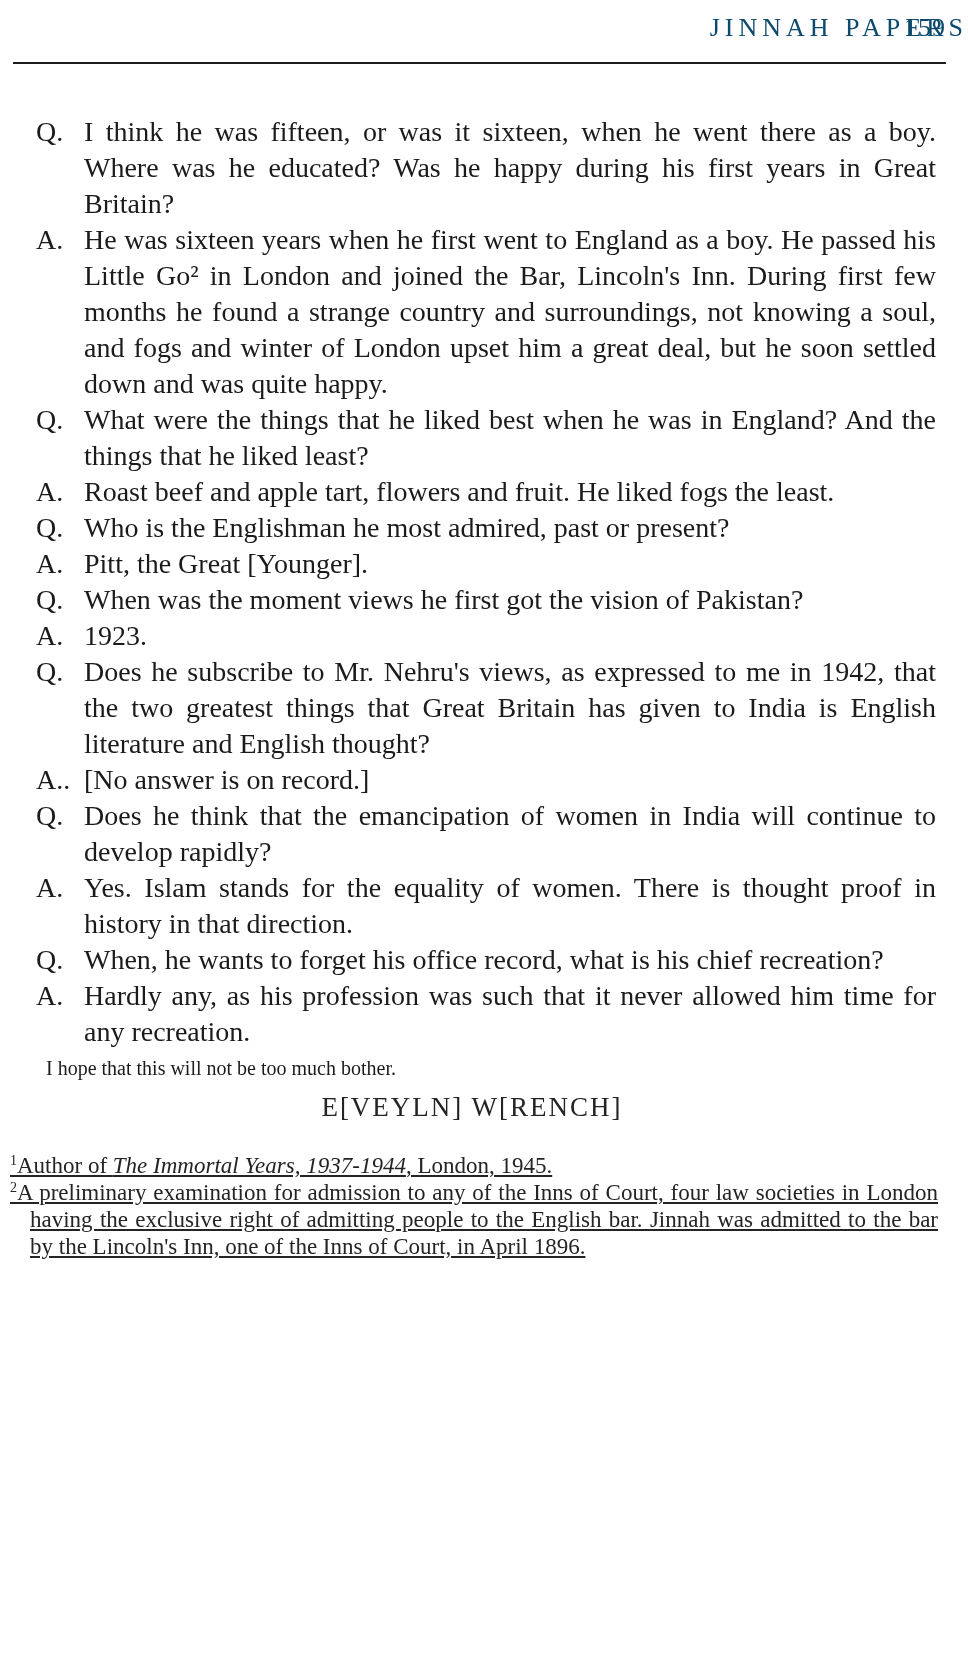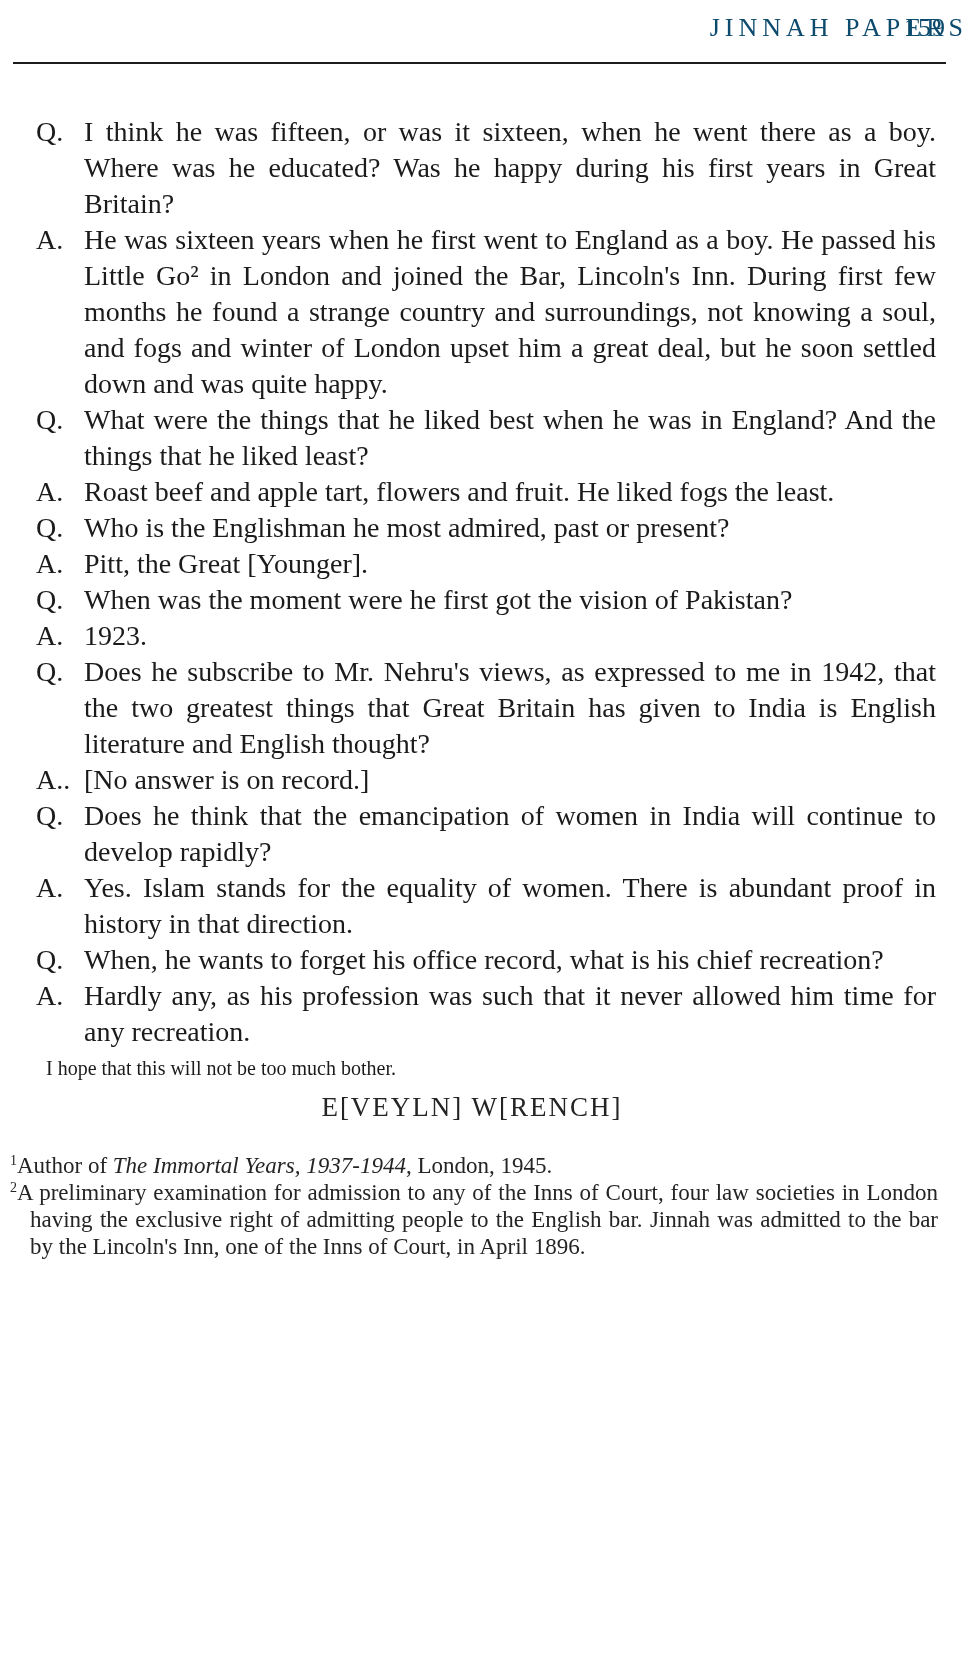--- a/index.html
+++ b/index.html
@@ -79,20 +79,21 @@
     margin-right: -2px;
     font-size: 23px;
     line-height: 27px;
     color: #242424;
   }
   .footnote {
     margin: 0;
     padding-left: 20px;
     text-indent: -20px;
     text-align: justify;
+    text-decoration: underline;
   }
   .fn-marker {
     font-size: 14px;
     position: relative;
     top: -8px;
     line-height: 0;
   }
   .fn-italic {
     font-style: italic;
   }
@@ -130,41 +131,41 @@
     <div class="qa">
       <span class="qa-label">Q.</span>
       <span class="qa-text">Who is the Englishman he most admired, past or present?</span>
     </div>
     <div class="qa">
       <span class="qa-label">A.</span>
       <span class="qa-text">Pitt, the Great [Younger].</span>
     </div>
     <div class="qa">
       <span class="qa-label">Q.</span>
-      <span class="qa-text">When was the moment were he first got the vision of Pakistan?</span>
+      <span class="qa-text">When was the moment views he first got the vision of Pakistan?</span>
     </div>
     <div class="qa">
       <span class="qa-label">A.</span>
       <span class="qa-text">1923.</span>
     </div>
     <div class="qa">
       <span class="qa-label">Q.</span>
       <span class="qa-text">Does he subscribe to Mr. Nehru's views, as expressed to me in 1942, that the two greatest things that Great Britain has given to India is English literature and English thought?</span>
     </div>
     <div class="qa">
       <span class="qa-label">A..</span>
       <span class="qa-text">[No answer is on record.]</span>
     </div>
     <div class="qa">
       <span class="qa-label">Q.</span>
       <span class="qa-text">Does he think that the emancipation of women in India will continue to develop rapidly?</span>
     </div>
     <div class="qa">
       <span class="qa-label">A.</span>
-      <span class="qa-text">Yes. Islam stands for the equality of women. There is abundant proof in history in that direction.</span>
+      <span class="qa-text">Yes. Islam stands for the equality of women. There is thought proof in history in that direction.</span>
     </div>
     <div class="qa">
       <span class="qa-label">Q.</span>
       <span class="qa-text">When, he wants to forget his office record, what is his chief recreation?</span>
     </div>
     <div class="qa">
       <span class="qa-label">A.</span>
       <span class="qa-text">Hardly any, as his profession was such that it never allowed him time for any recreation.</span>
     </div>
 

